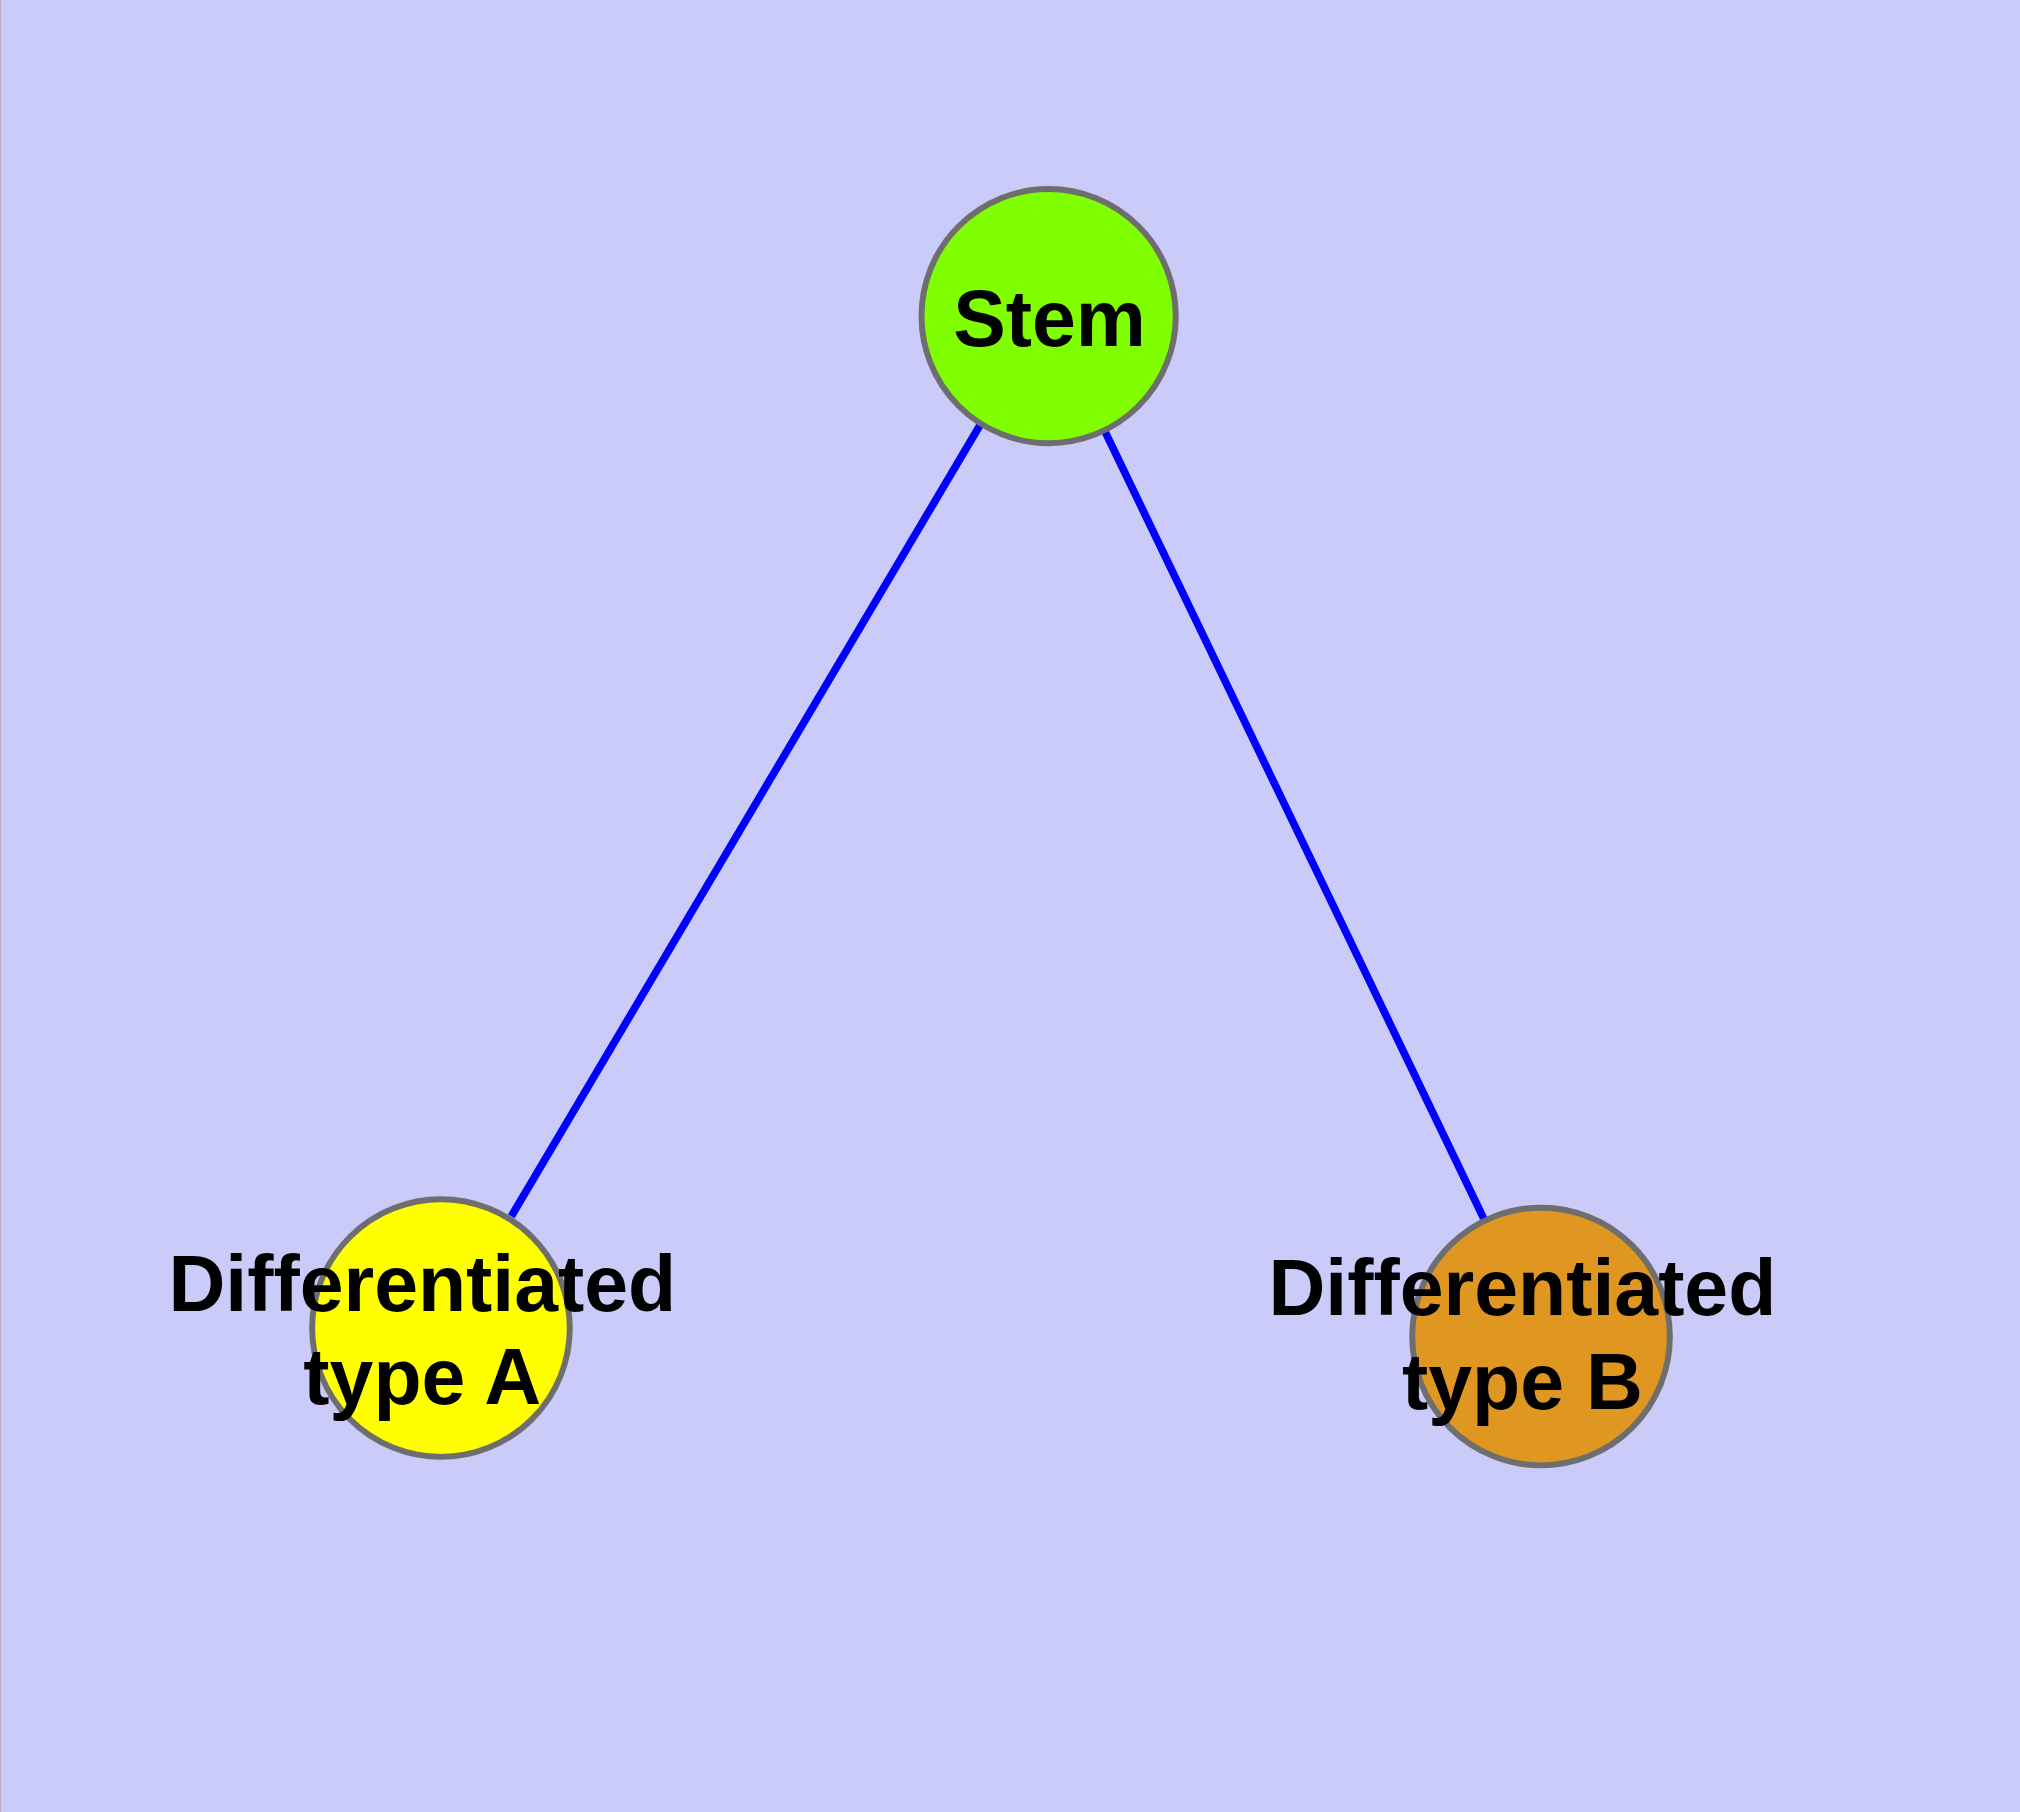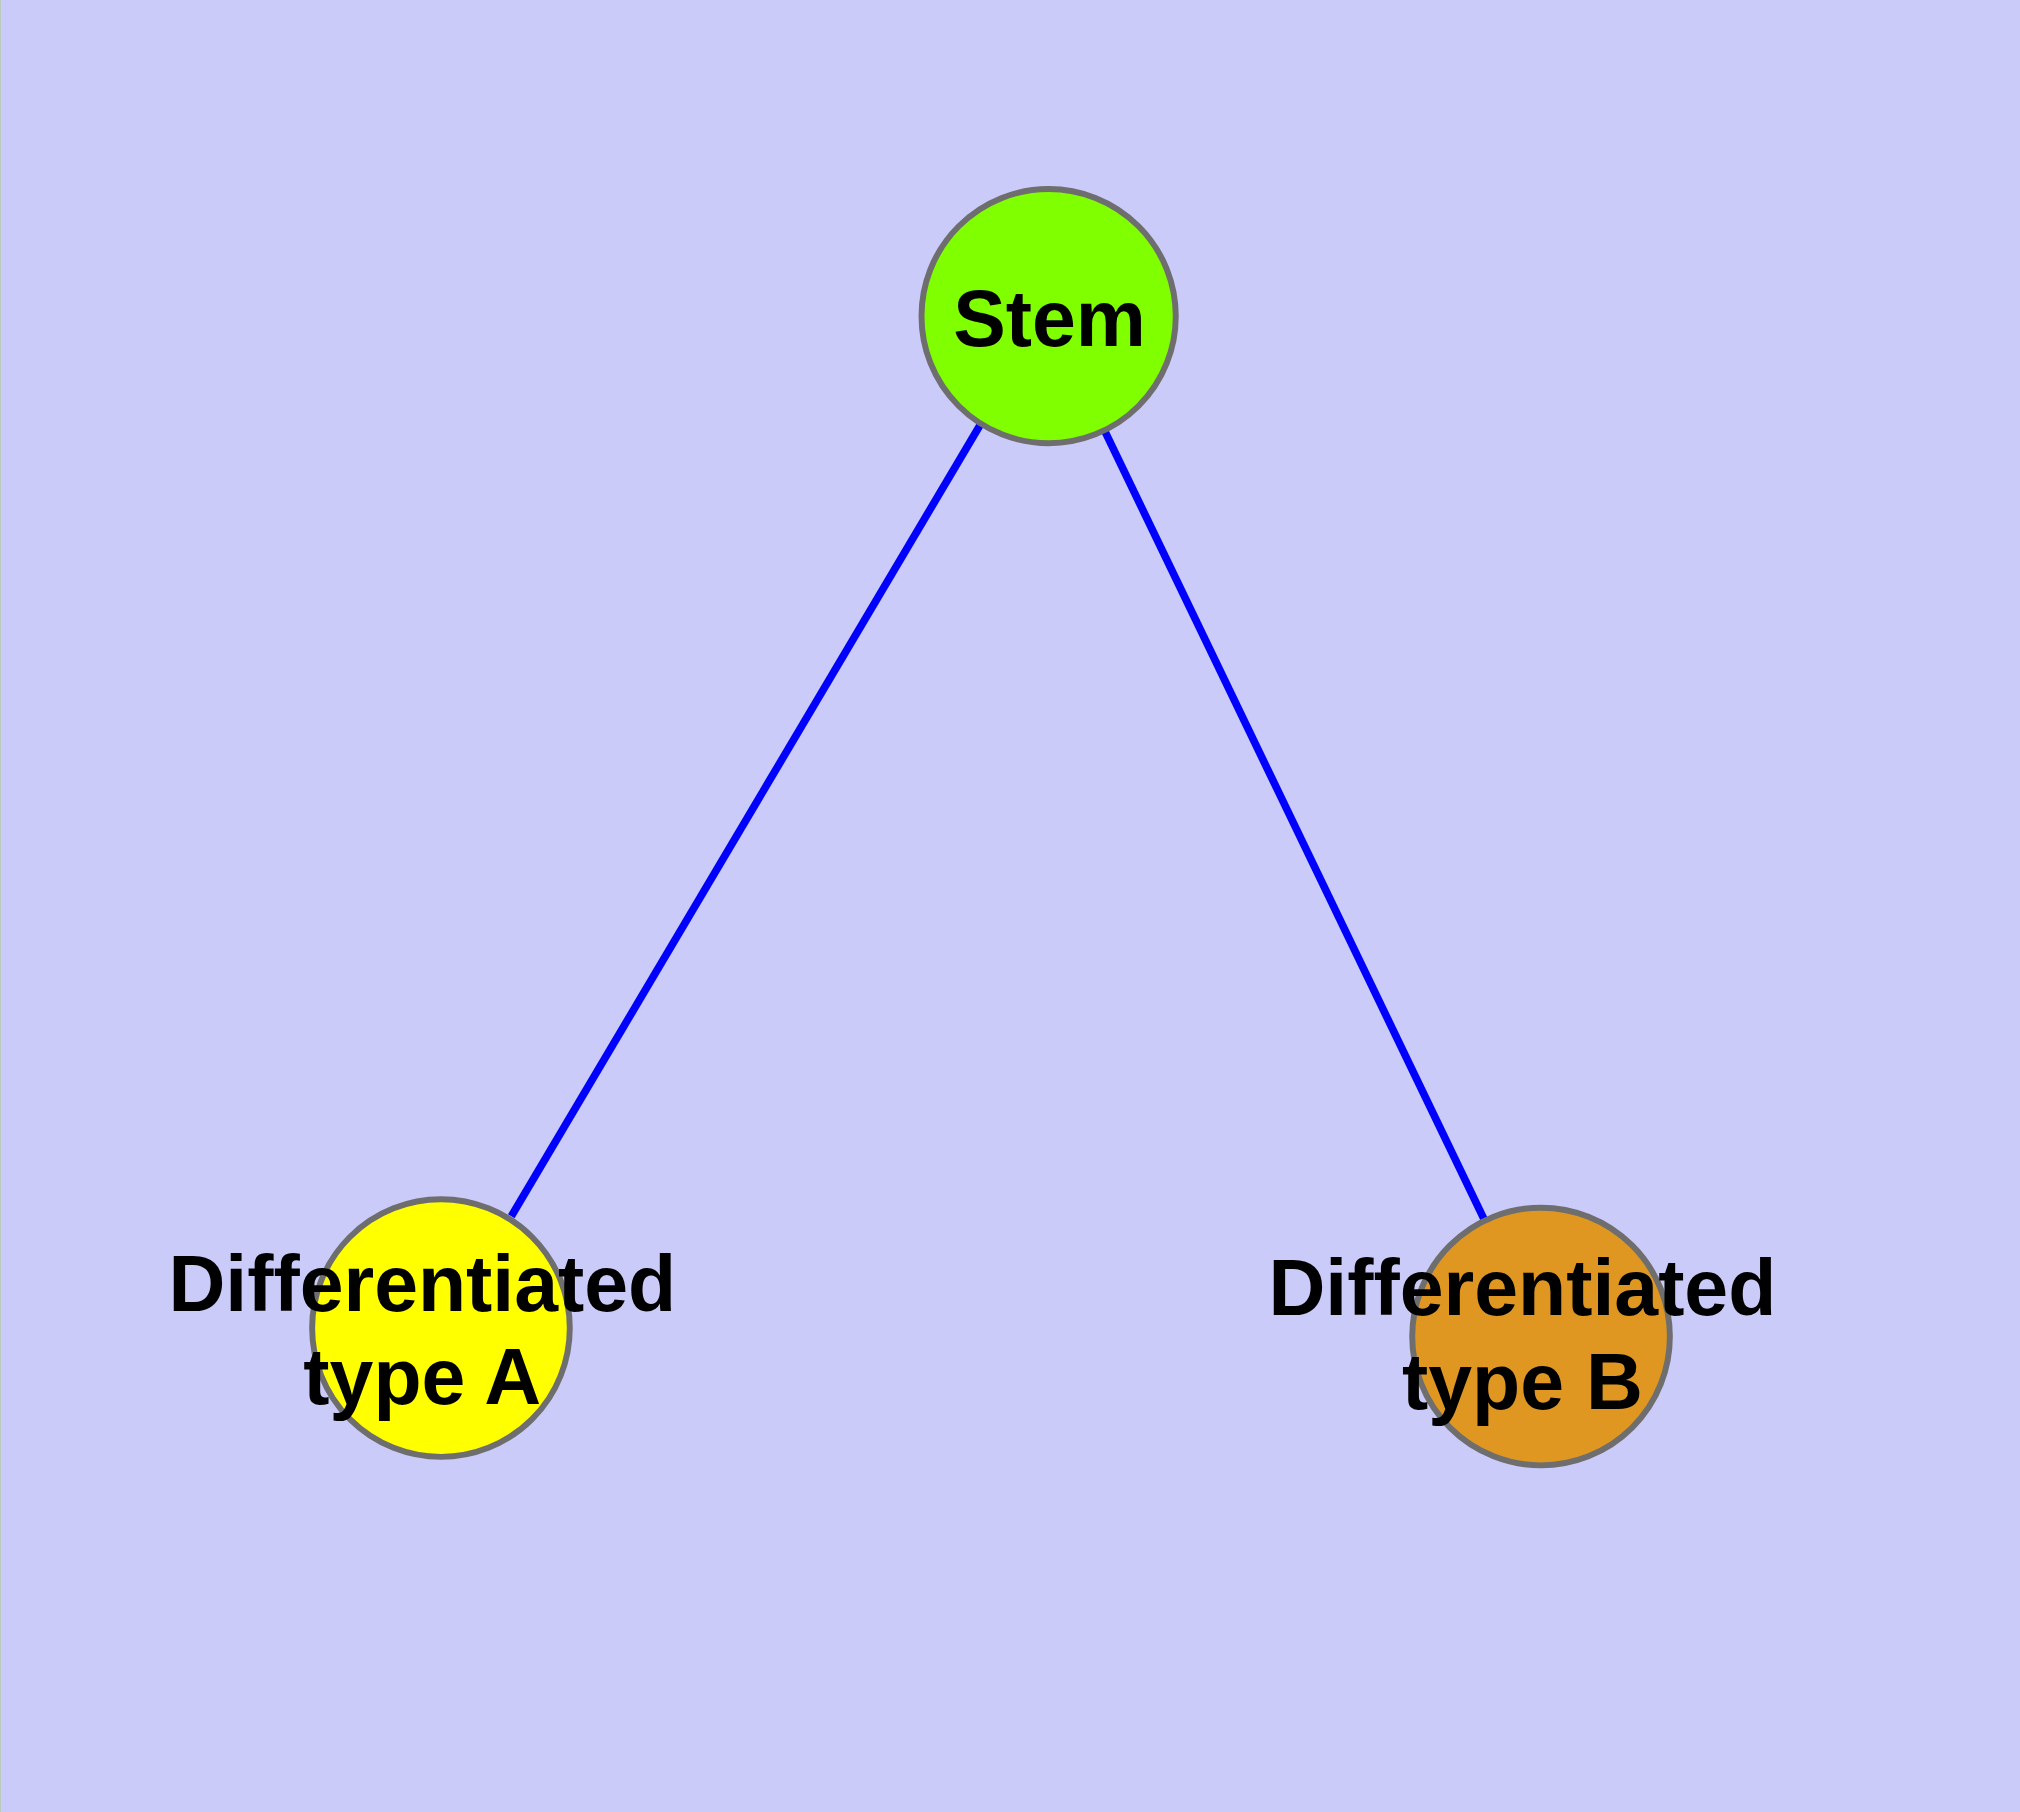--- a/index.html
+++ b/index.html
@@ -40,21 +40,21 @@
     font-size: 93px;
     fill: #000000;
     text-anchor: middle;
     dominant-baseline: alphabetic;
     paint-order: normal;
   }
 </style>
 </head>
 <body style="background: rgb(203, 203, 249); width: 2021px; height: 1812px;">
 
-<div id="diagram-root" style="width: 2021px; height: 1812px; background: #84cc16;">
+<div id="diagram-root" style="width: 2021px; height: 1812px; background: #c2410c;">
   <svg id="graph-canvas" viewBox="0 0 2384 2138" xmlns="http://www.w3.org/2000/svg" style="width: 2021px; height: 1812px;">
     <rect id="bg-rect" x="0" y="0" width="2384" height="2138" fill="#cbcbf9"></rect>
     <g id="edges-layer">
         <line class="edge-line" x1="1157" y1="500" x2="603" y2="1435" stroke="#0000ff" stroke-width="9"></line>
         <line class="edge-line" x1="1303" y1="508" x2="1751" y2="1439" stroke="#0000ff" stroke-width="9"></line>
       </g>
     <g id="nodes-layer">
         <circle class="node-circle" cx="1237" cy="373" r="150" fill="#7fff00" stroke="#6e6e6e" stroke-width="7"></circle>
         <circle class="node-circle" cx="520" cy="1567" r="152" fill="#ffff00" stroke="#6e6e6e" stroke-width="7"></circle>
         <circle class="node-circle" cx="1818" cy="1577" r="152" fill="#e09722" stroke="#6e6e6e" stroke-width="7"></circle>

